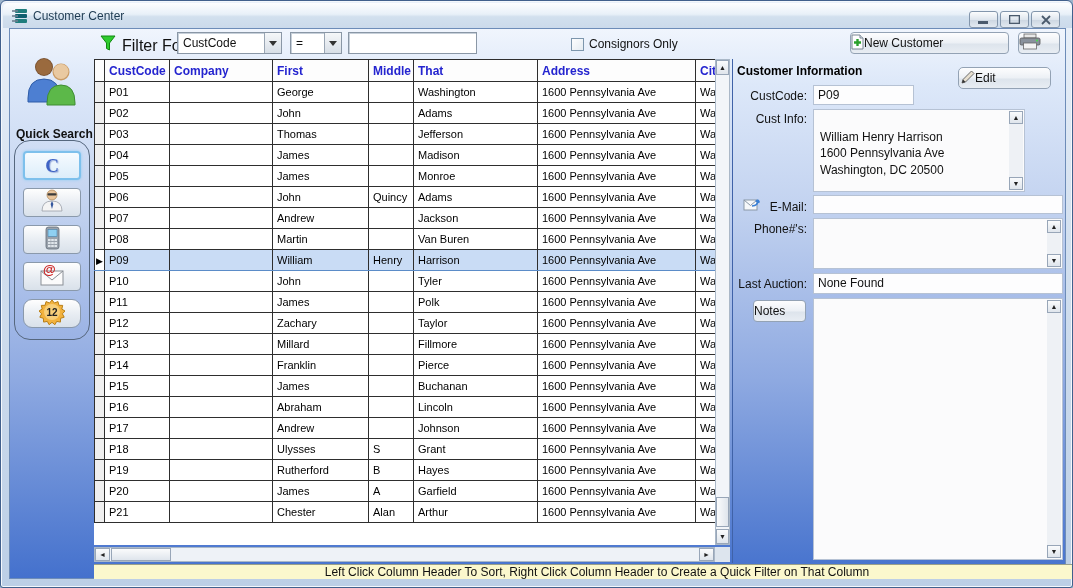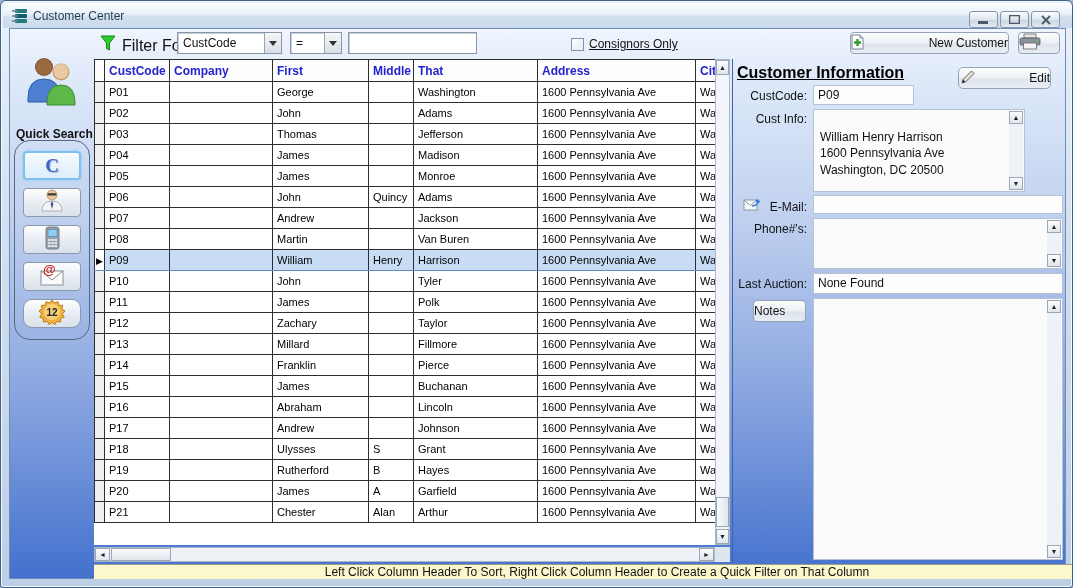--- a/index.html
+++ b/index.html
@@ -48,24 +48,24 @@
     border:1px solid #8a97a6; box-shadow:inset 1px 1px 0 #c7d0da;
     display:flex; align-items:center; }
   .combo .txt { flex:1; font-size:12px; padding-left:5px; color:#111; }
   .combo-btn { width:17px; height:100%; border-left:1px solid #9aa6b4;
     background:linear-gradient(180deg,#f5f7f9,#d8dfe7); display:flex; align-items:center; justify-content:center; }
   .tri-down { width:0; height:0; border-left:4px solid transparent; border-right:4px solid transparent; border-top:5px solid #333; }
   .filter-input { left:347px; top:31px; width:129px; height:22px; border:1px solid #8a97a6;
     box-shadow:inset 1px 1px 0 #c7d0da; font-size:12px; padding:0 4px; background:#fff; }
   .checkbox { left:570px; top:37px; width:13px; height:13px; border:1px solid #7d96ad;
     background:linear-gradient(135deg,#fdfdfe,#e5ecf2); }
-  .consignors-label { left:588px; top:36px; font-size:12px; color:#111;text-decoration:underline; }
+  .consignors-label { left:588px; top:36px; font-size:12px; color:#111; }
   .tool-btn { border:1px solid #93a2b4; border-radius:4px;
     background:linear-gradient(180deg,#fdfdfe,#ecf0f5 50%,#dde4ec 55%,#e8edf3);
-    display:flex; align-items:center; justify-content:space-between; gap:22px; font-size:12px; color:#111; }
+    display:flex; align-items:center; justify-content:flex-start; gap:0; font-size:12px; color:#111; }
   .new-customer-btn { left:849px; top:31px; width:159px; height:22px; }
   .print-btn { left:1017px; top:31px; width:42px; height:22px; }
 
   
   .grid-wrap { left:93px; top:58px; width:622px; height:486px; overflow:hidden; background:#fff; }
   table.grid { border-collapse:collapse; table-layout:fixed; width:621px; }
   .grid th, .grid td { border:1px solid #2e2e2e; overflow:hidden; white-space:nowrap; }
   .grid th { height:22px; background:#fdfdfd; color:#2424cf; font-size:12px; text-align:left; padding:0 0 0 4px; }
   .grid td { height:21px; font-size:11px; color:#000; padding:0 0 0 4px; background:#fff; }
   .grid td.sel-cell { background:#efefef; padding:0; text-align:center; }
@@ -83,21 +83,21 @@
     background:linear-gradient(90deg,#fafbfc,#dfe5ec); border:1px solid #98a6b8; }
   .hscroll { left:93px; top:546px; width:621px; height:15px; background:#eef2f7; border:1px solid #aab8c8; }
   .hscroll .left { position:absolute; left:0; top:0; bottom:0; width:15px; }
   .hscroll .right { position:absolute; right:0; top:0; bottom:0; width:15px; }
   .hscroll .thumb { position:absolute; left:16px; top:0; bottom:0; width:60px;
     background:linear-gradient(180deg,#fafbfc,#dfe5ec); border:1px solid #98a6b8; }
   .sb-corner { left:714px; top:546px; width:15px; height:15px; background:#dde5ee; }
 
   
   .divider { left:731px; top:58px; width:1px; height:504px; background:#3f62a8; }
-  .ci-heading { left:736px; top:63px; font-size:16px; font-weight:bold; color:#000;text-decoration:underline; }
+  .ci-heading { left:736px; top:63px; font-size:12px; font-weight:bold; color:#000; }
   .edit-btn { left:957px; top:66px; width:93px; height:22px; border-radius:5px; }
   .rp-label { font-size:12px; color:#111; text-align:right; position:absolute; }
   .rp-field { position:absolute; background:#fdfdfe; border:1px solid #b6c2d4; font-size:12px;
     color:#111; padding:2px 4px; overflow:hidden; }
   .rp-area { position:absolute; background:#fbfbfc; border:1px solid #b6c2d4; font-size:12px;
     color:#111; padding:3px 16px 3px 6px; white-space:pre-line; overflow:hidden; line-height:1.35; }
   .mini-sb { position:absolute; top:1px; bottom:1px; right:1px; width:14px; background:#eef1f5; }
   .mini-sb .u { position:absolute; top:0; left:0; right:0; height:13px; }
   .mini-sb .d { position:absolute; bottom:0; left:0; right:0; height:13px; }
   .notes-btn { left:752px; top:299px; width:53px; height:22px; border-radius:4px; }

